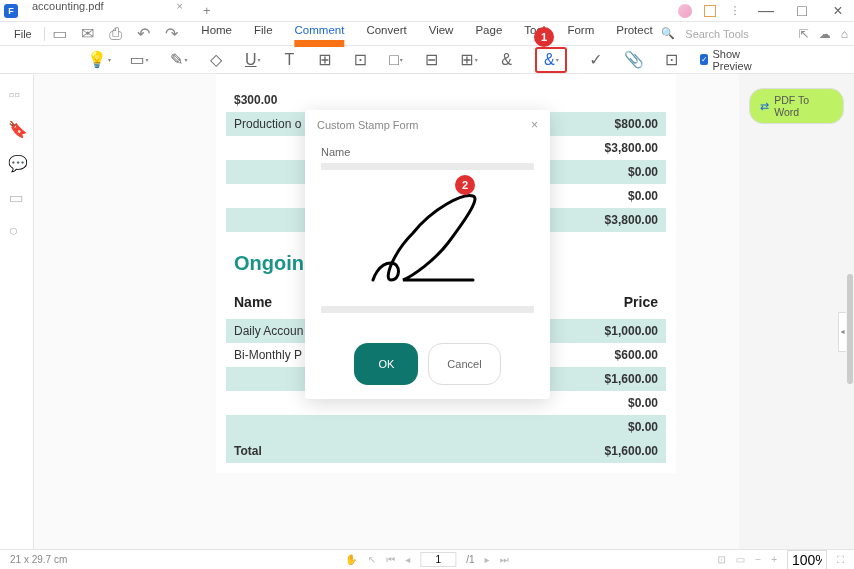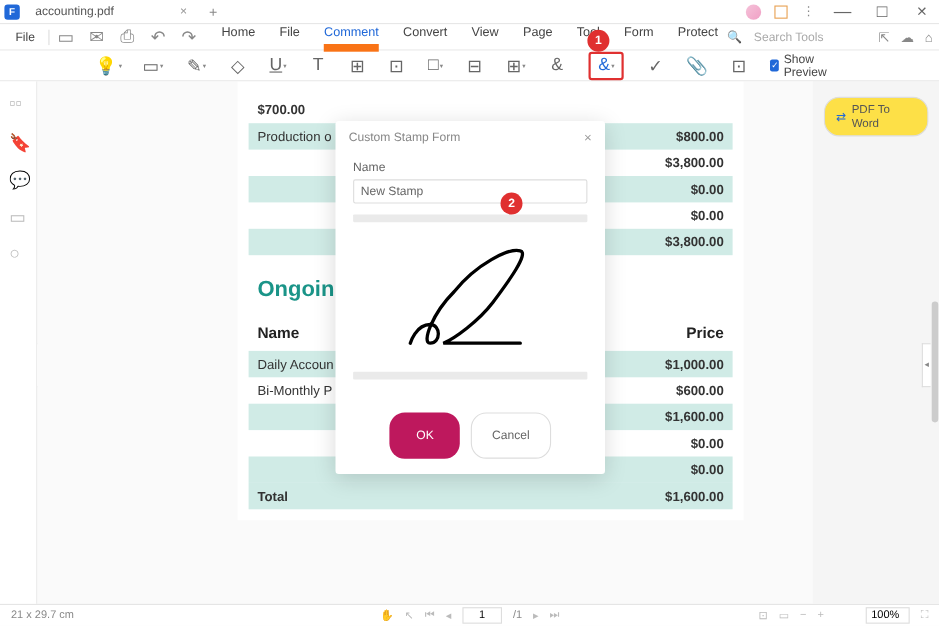--- a/index.html
+++ b/index.html
@@ -1,21 +1,21 @@
 <!DOCTYPE html>
 <html><head>
   <meta charset="utf-8">
   <style>
     * { margin: 0; padding: 0; box-sizing: border-box; font-family: -apple-system, BlinkMacSystemFont, 'Segoe UI', sans-serif; }
     body { background: #f0f0f0; width: 854px; height: 569px; overflow: hidden; position: relative; }
     
     .titlebar { height: 22px; background: #fff; display: flex; align-items: center; padding: 0 4px; border-bottom: 1px solid #e5e5e5; }
     .app-icon { width: 14px; height: 14px; background: #2068d8; border-radius: 3px; margin-right: 6px; display: flex; align-items: center; justify-content: center; color: white; font-size: 9px; font-weight: bold; }
     .tab-strip { display: flex; align-items: center; height: 100%; }
-    .file-tab { display: flex; align-items: center; padding: 0 8px; font-size: 11px; color: #555; height: 100%; }
+    .file-tab { display: flex; padding: 0 8px; font-size: 11px; color: #555; height: 100%; gap: 13px; }
     .tab-close { margin-left: 60px; color: #999; font-size: 11px; cursor: pointer; }
     .tab-add { margin-left: 12px; color: #888; font-size: 13px; cursor: pointer; }
     .titlebar-right { margin-left: auto; display: flex; align-items: center; gap: 12px; }
     .title-btn { width: 14px; height: 14px; display: flex; align-items: center; justify-content: center; color: #888; cursor: pointer; font-size: 11px; }
     .pink-circle { width: 14px; height: 14px; border-radius: 50%; background: linear-gradient(135deg, #f5c2d9, #f0a0c5); }
     .orange-sq { width: 12px; height: 12px; border: 1px solid #e8a050; }
     .win-btn { width: 24px; height: 18px; display: flex; align-items: center; justify-content: center; color: #666; cursor: pointer; }
     
     .menubar { height: 24px; background: #fff; display: flex; align-items: center; padding: 0 6px; border-bottom: 1px solid #e5e5e5; }
     .file-menu { font-size: 11px; color: #444; padding: 0 8px; cursor: pointer; }
@@ -47,48 +47,48 @@
     .doc-page { position: absolute; left: 182px; top: 0; width: 460px; background: #fff; padding: 14px 10px 10px 10px; }
     
     .row { display: flex; justify-content: space-between; padding: 5px 8px; font-size: 12px; color: #333; }
     .row-shaded { background: #d0ebe6; }
     .row .label { }
     .row .price { font-weight: bold; }
     .section-title { font-size: 20px; font-weight: bold; color: #1a9488; margin: 20px 0 14px 8px; }
     .header-row { display: flex; justify-content: space-between; padding: 5px 8px; font-size: 14px; font-weight: bold; color: #222; margin-bottom: 4px; }
     
     .right-panel { width: 115px; padding: 14px 10px; }
-    .pdf-word-btn { background: #fde047; border: 1px solid #ddd; border-radius: 14px; padding: 5px 10px; font-size: 10.5px; color: #555; display: flex; align-items: center; gap: 5px; cursor: pointer; }
+    .pdf-word-btn { background: #bef264; border: 1px solid #ddd; border-radius: 14px; padding: 5px 10px; font-size: 10.5px; color: #555; display: flex; align-items: center; gap: 5px; cursor: pointer; }
     .pdf-word-btn::before { content: "⇄"; color: #2068d8; font-size: 11px; }
     .right-expand { position: absolute; right: 8px; top: 50%; width: 8px; height: 40px; background: #fff; border: 1px solid #ddd; border-right: none; display: flex; align-items: center; justify-content: center; font-size: 8px; color: #888; cursor: pointer; }
     .scrollbar-v { position: absolute; right: 1px; top: 200px; width: 6px; height: 110px; background: #ccc; border-radius: 3px; }
     
     .dialog { position: absolute; left: 305px; top: 110px; width: 245px; background: #fff; border-radius: 3px; box-shadow: 0 4px 20px rgba(0,0,0,0.15); z-index: 100; }
     .dialog-header { display: flex; justify-content: space-between; align-items: center; padding: 8px 12px; font-size: 11px; color: #888; }
     .dialog-close { color: #999; cursor: pointer; font-size: 12px; }
     .dialog-body { padding: 6px 16px 12px 16px; }
     .field-label { font-size: 11px; color: #666; margin-bottom: 5px; }
     .text-input { width: 100%; border: 1px solid #ddd; border-radius: 2px; padding: 4px 6px; font-size: 11px; color: #666; margin-bottom: 10px; }
     .preview-row { display: flex; justify-content: space-between; align-items: center; margin-bottom: 8px; }
     .select-file-btn { border: 2px solid #e03030; border-radius: 3px; padding: 3px 12px; font-size: 10px; color: #666; cursor: pointer; background: #fff; }
     .preview-bar { width: 100%; height: 7px; background: #eaeaea; border-radius: 1px; margin-bottom: 8px; }
     .signature-area { width: 100%; height: 120px; display: flex; align-items: center; justify-content: center; margin-bottom: 8px; }
     .dialog-footer { display: flex; justify-content: center; gap: 10px; padding: 10px 0 14px 0; }
-    .btn-ok { background: #be185d; color: #fff; border: none; border-radius: 14px; padding: 15px 24px; font-size: 11px; cursor: pointer; }
+    .btn-ok { background: #0f766e; color: #fff; border: none; border-radius: 14px; padding: 15px 24px; font-size: 11px; cursor: pointer; }
     .btn-cancel { background: #fff; color: #666; border: 1px solid #ddd; border-radius: 14px; padding: 5px 18px; font-size: 11px; cursor: pointer; }
     
     .badge { position: absolute; width: 20px; height: 20px; background: #e03030; border-radius: 50%; color: white; font-size: 11px; font-weight: bold; display: flex; align-items: center; justify-content: center; z-index: 200; }
     .badge-1 { left: 534px; top: 27px; }
     .badge-2 { left: 455px; top: 175px; }
     
     .statusbar { position: absolute; bottom: 0; left: 0; right: 0; height: 20px; background: #fff; border-top: 1px solid #e5e5e5; display: flex; align-items: center; padding: 0 10px; font-size: 10px; color: #888; }
     .status-center { position: absolute; left: 50%; transform: translateX(-50%); display: flex; align-items: center; gap: 10px; }
     .page-input { border: 1px solid #ddd; padding: 1px 6px; font-size: 10px; width: 36px; text-align: center; }
     .status-right { margin-left: auto; display: flex; align-items: center; gap: 10px; }
-    .zoom-input { border: 1px solid #ddd; padding: 1px 4px; font-size: 10px; width: 40px; text-align: left; margin-left: 28px; }
+    .zoom-input { border: 1px solid #ddd; padding: 1px 4px; font-size: 14px; width: 40px; text-align: right; }
     .nav-icon { color: #bbb; cursor: pointer; }
   </style>
 </head>
 <body>
 
 <div class="titlebar">
   <div class="app-icon">F</div>
   <div class="tab-strip">
     <div class="file-tab">
       <span>accounting.pdf</span>
@@ -170,21 +170,21 @@
     <span class="rail-icon">🔖</span>
     <span class="rail-icon">💬</span>
     <span class="rail-icon">▭</span>
     <span class="rail-icon">○</span>
   </div>
   <div class="rail-expand">▸</div>
 
   <div class="doc-area">
     <div class="doc-page">
       <div class="row">
-          <span class="price">$700.00</span>
+          <span class="price">$300.00</span>
         </div>
       <div class="row row-shaded">
           <span class="label">Production o</span>
           <span class="price">$800.00</span>
         </div>
       <div class="row">
           <span class="label"></span>
           <span class="price">$3,800.00</span>
         </div>
       <div class="row row-shaded">
@@ -241,21 +241,20 @@
   <div class="scrollbar-v"></div>
 </div>
 
 <div class="dialog">
   <div class="dialog-header">
     <span>Custom Stamp Form</span>
     <span class="dialog-close">×</span>
   </div>
   <div class="dialog-body">
     <div class="field-label">Name</div>
-    <input class="text-input" value="New Stamp" style="">
     <div class="preview-bar"></div>
     <div class="signature-area">
       <svg width="130" height="100" viewBox="0 0 130 100">
         <path d="M 10 92 C 10 92 15 75 28 75 C 38 75 38 92 28 92 C 20 92 30 65 50 45 C 70 20 100 5 110 8 C 118 10 100 35 85 55 C 72 72 50 88 40 92 L 110 92" stroke="#000" stroke-width="3" fill="none" stroke-linecap="round"></path>
       </svg>
     </div>
     <div class="preview-bar"></div>
   </div>
   <div class="dialog-footer">
     <button class="btn-ok">OK</button>

